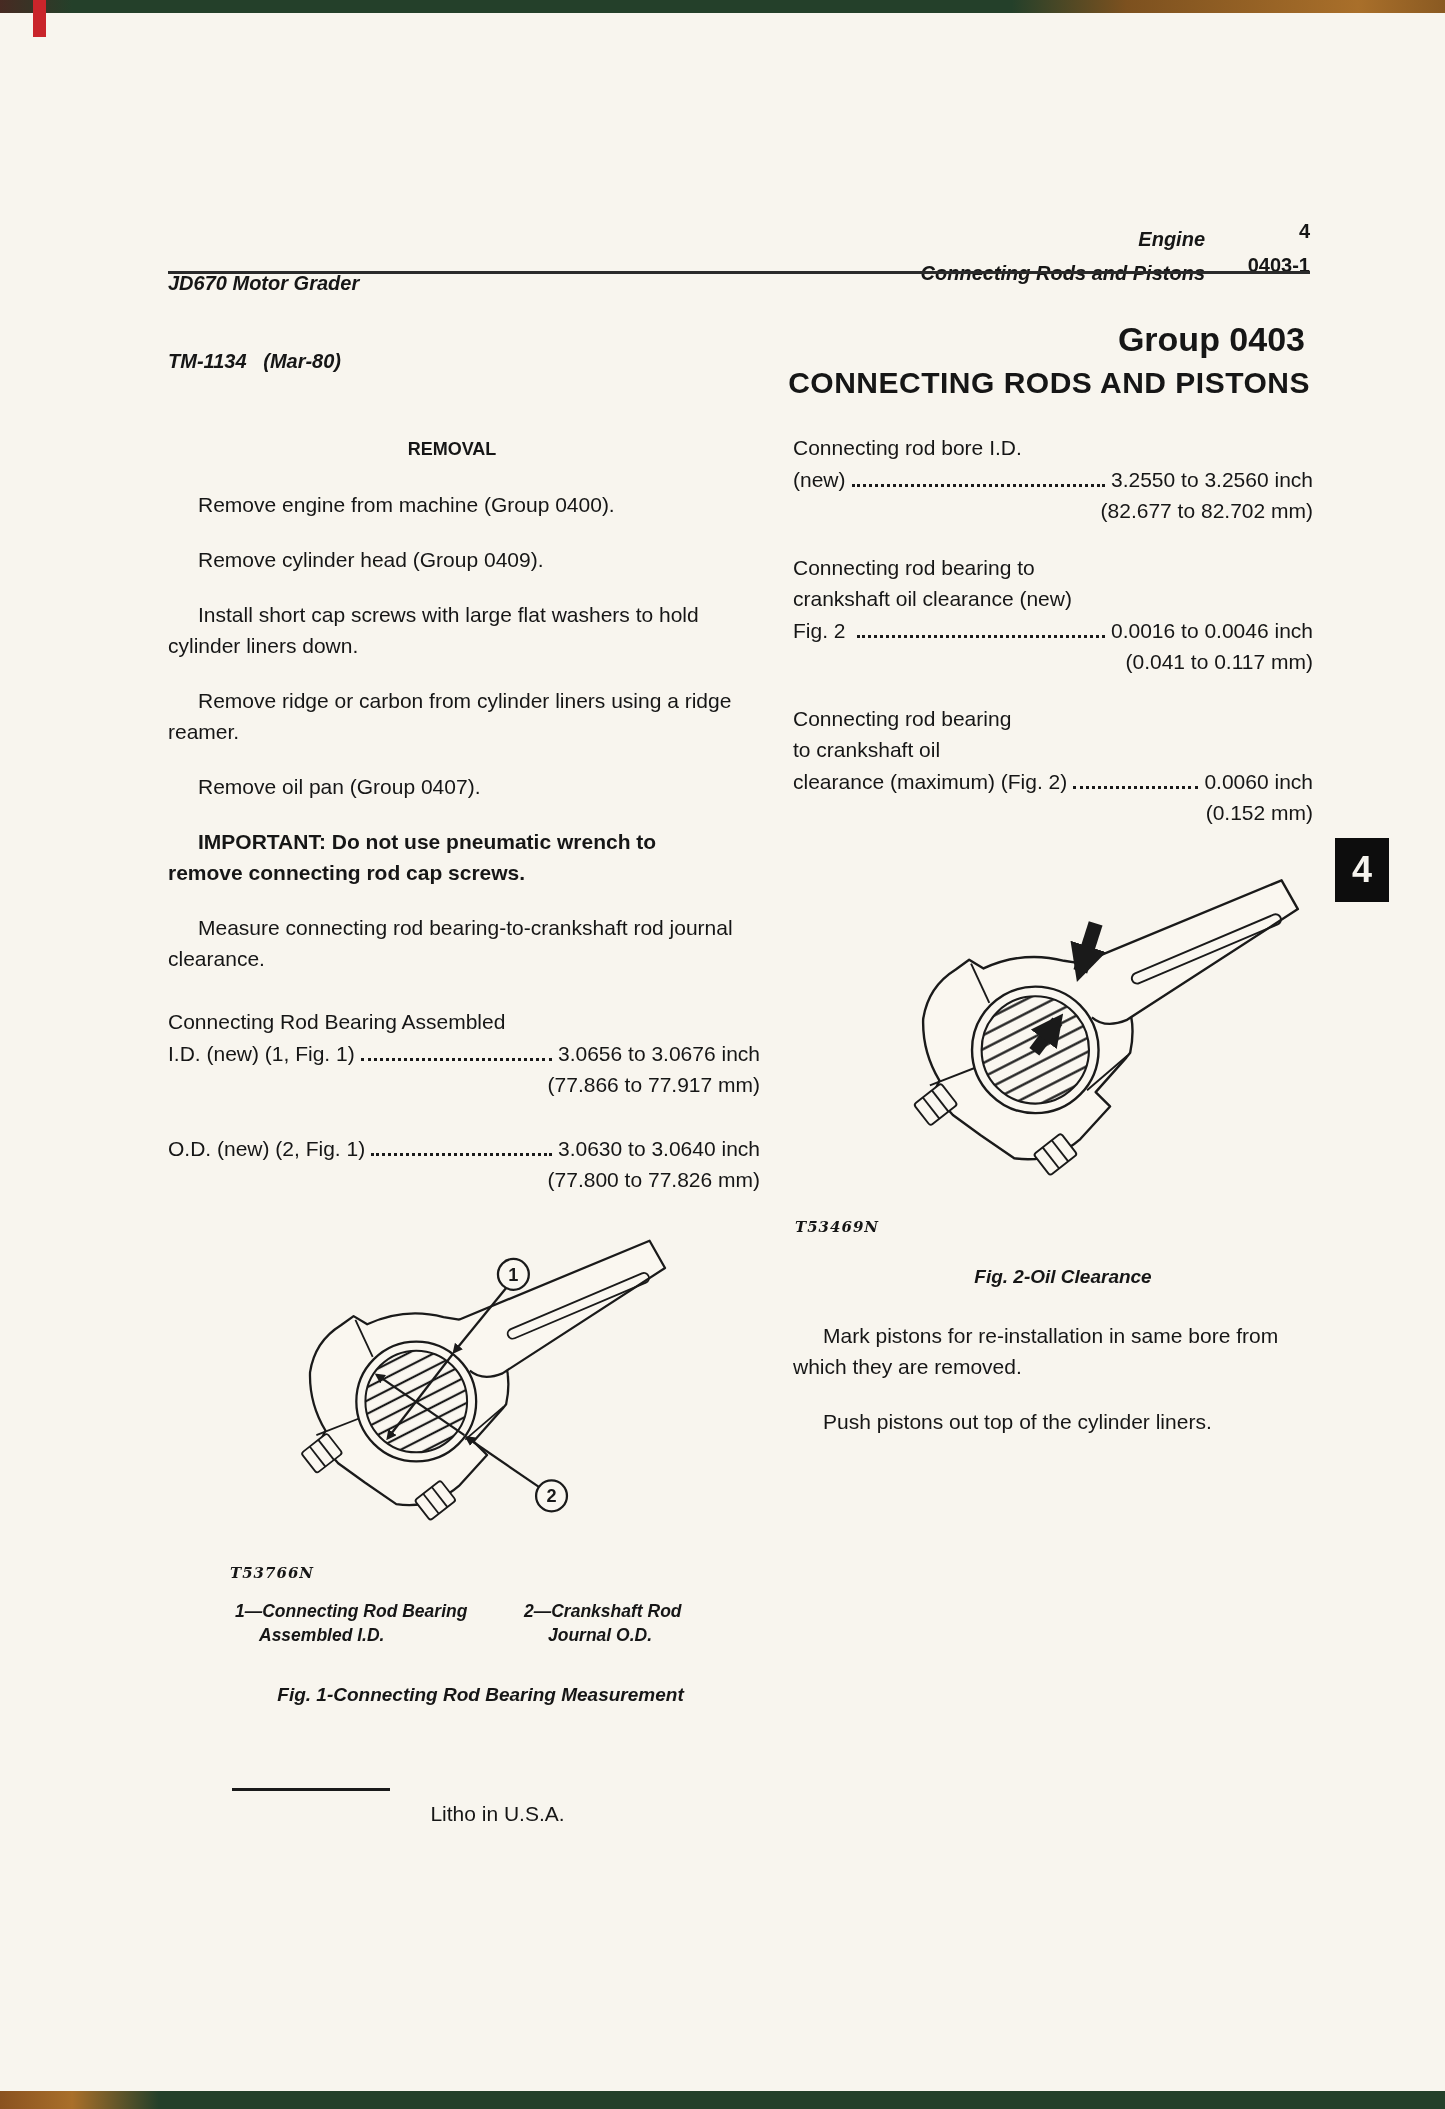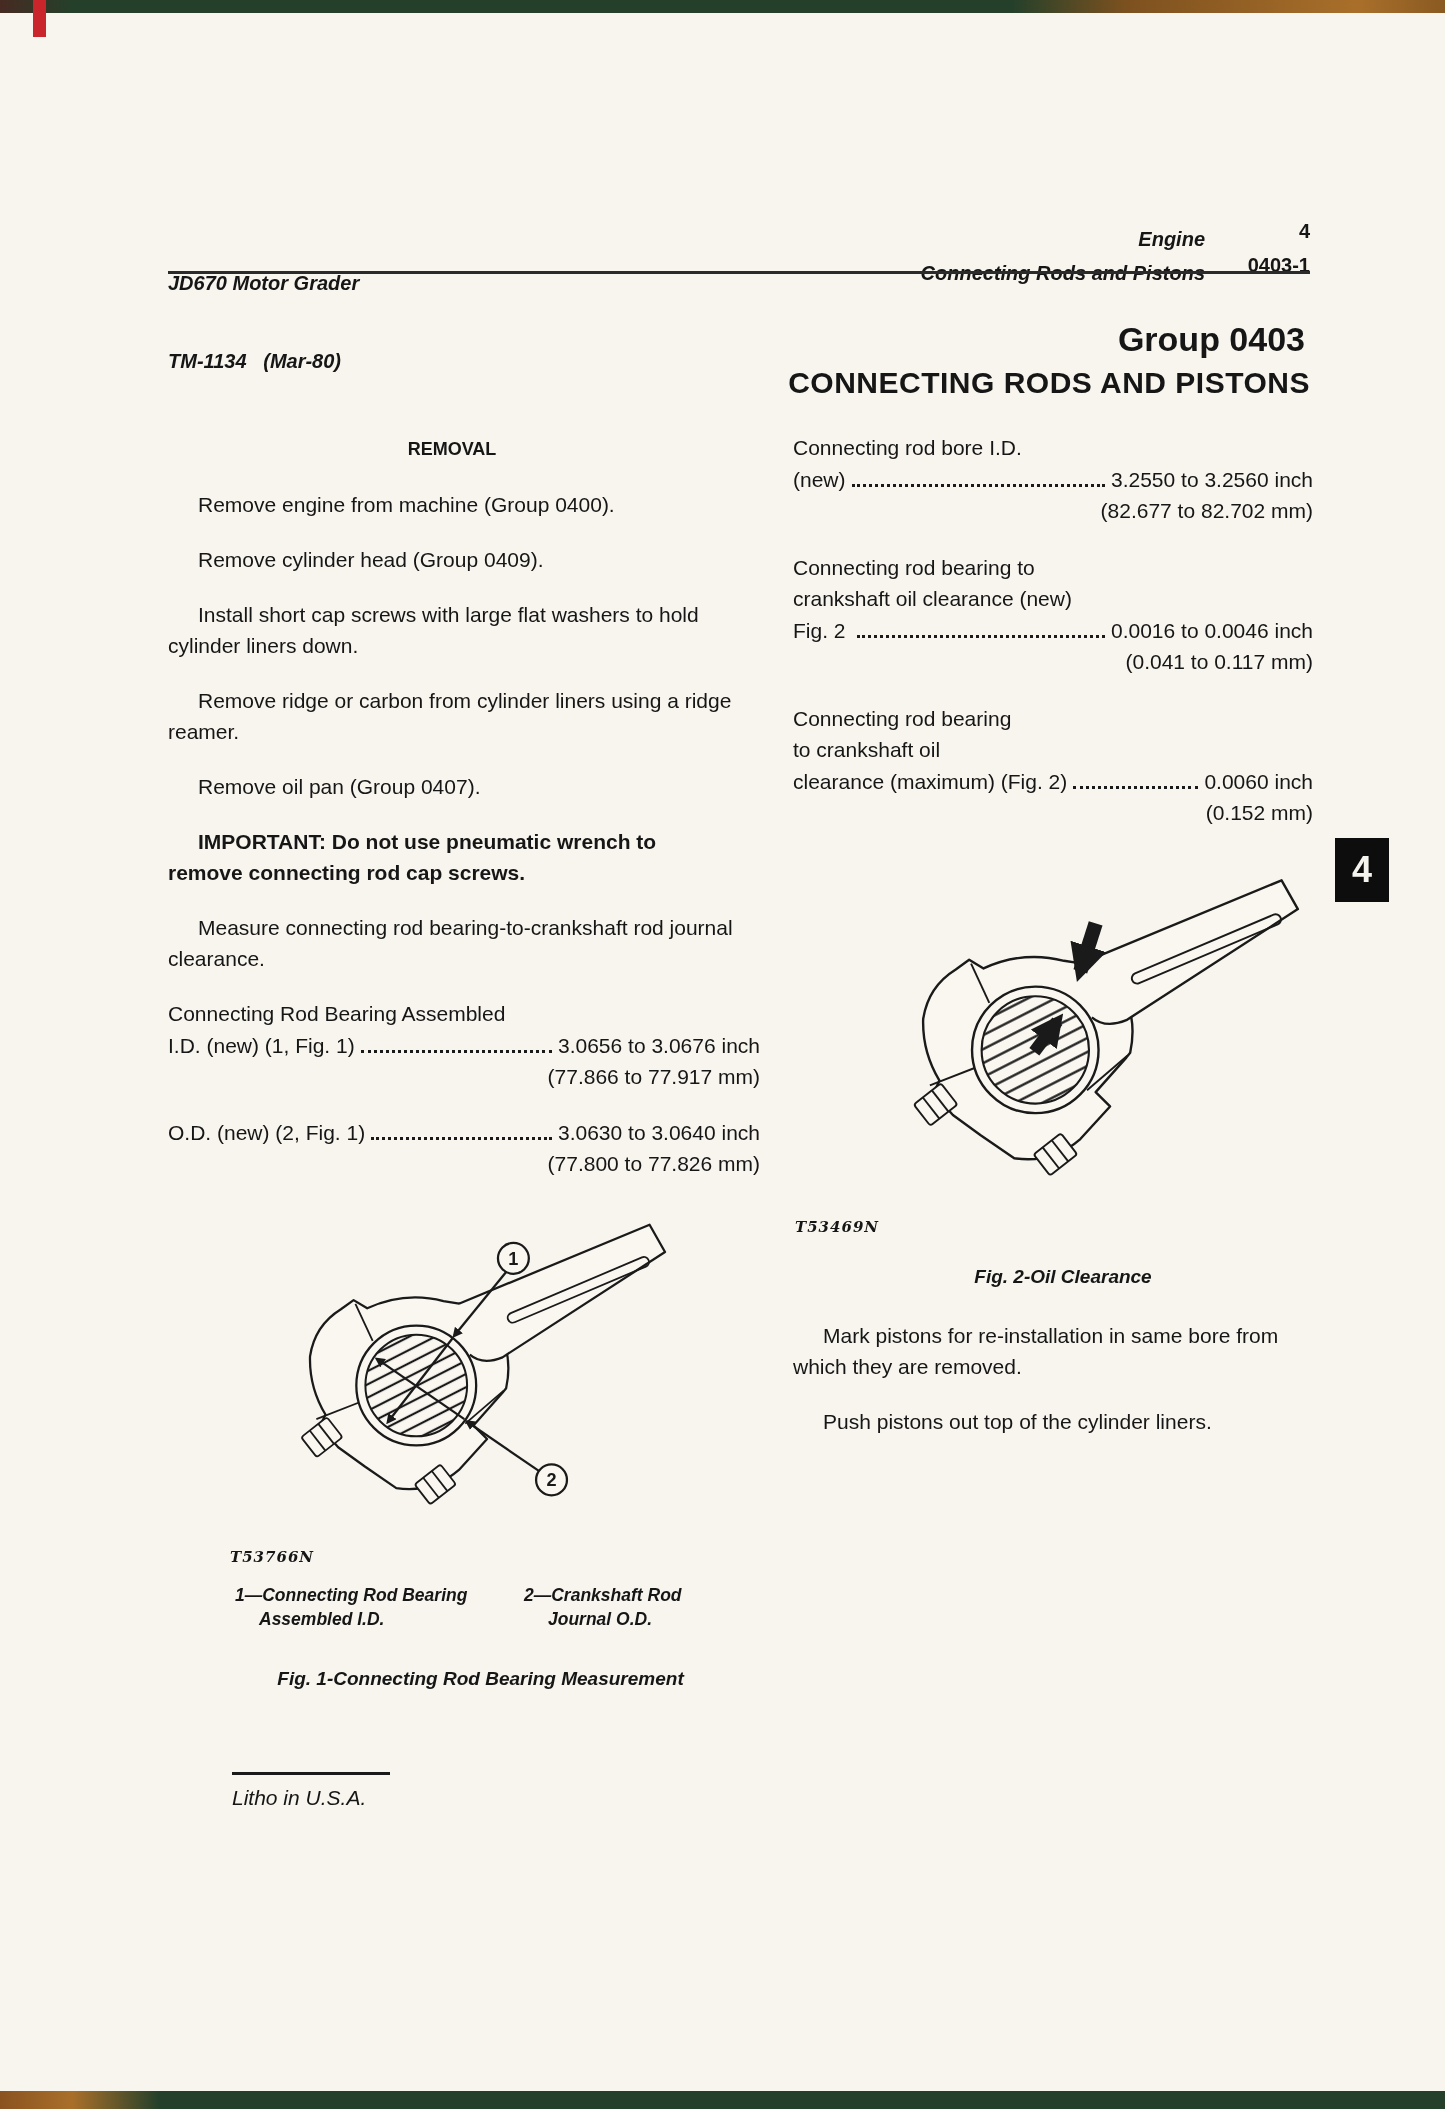--- a/index.html
+++ b/index.html
@@ -28,21 +28,21 @@
 
   
   .lcol{position:absolute;left:168px;top:430px;width:595px;font-size:21px;line-height:31px;}
   .rcol{position:absolute;left:793px;top:432px;width:520px;font-size:21px;line-height:31px;}
 
   .sec-head{font-size:18px;font-weight:700;text-align:center;width:560px;margin:4px;}
   .para{margin:24px 0 0 0;width:565px;text-indent:30px;}
   .para.imp{font-weight:700;width:540px;}
   .rcol .para{width:520px;margin-top:28px;}
 
-  .spec{margin-top:24px;width:592px;}
+  .spec{margin-top:32px;width:592px;}
   .rcol .spec{width:520px;margin-top:0;}
   .rcol .spec + .spec{margin-top:26px;}
   .spec .sline{margin:0;}
   .spec .leadrow{display:flex;align-items:baseline;}
   .spec .leadrow .lab{white-space:pre;}
   .dots{flex:1;margin:0 6px 5px 6px;border-bottom:3px dotted #1a1a1a;height:1em;}
   .spec .val{white-space:nowrap;}
   .spec .metric{text-align:right;margin:0;}
 
   
@@ -53,21 +53,21 @@
   .legend-item{padding-left:24px;text-indent:-24px;font-style:italic;}
   .legend-item.one{width:235px;}
   .legend-item.two{width:165px;margin-left:30px;}
   .fig1-caption{width:545px;text-align:center;padding-left:80px;box-sizing:border-box;margin-top:32px;}
   .fig2-caption{width:500px;text-align:center;padding-left:40px;box-sizing:border-box;margin-top:18px;}
   .fig1-id{margin:4px 0 0 62px;}
   .fig2-id{margin:3px 0 0 2px;}
 
   
   .litho-rule{width:158px;height:3px;background:#1a1a1a;margin:78px 0 0 64px;}
-  .litho{font-style:italic;margin:7px 0 0 64px;}
+  .litho{margin:7px 0 0 64px;text-align:center;}
 
   
   .tab4{position:absolute;left:1335px;top:838px;width:54px;height:64px;background:#0d0d0d;
     color:#f6f4ee;font-size:36px;font-weight:700;display:flex;align-items:center;justify-content:center;}
 </style>
 </head>
 <body>
 
 <div id="page">
 

